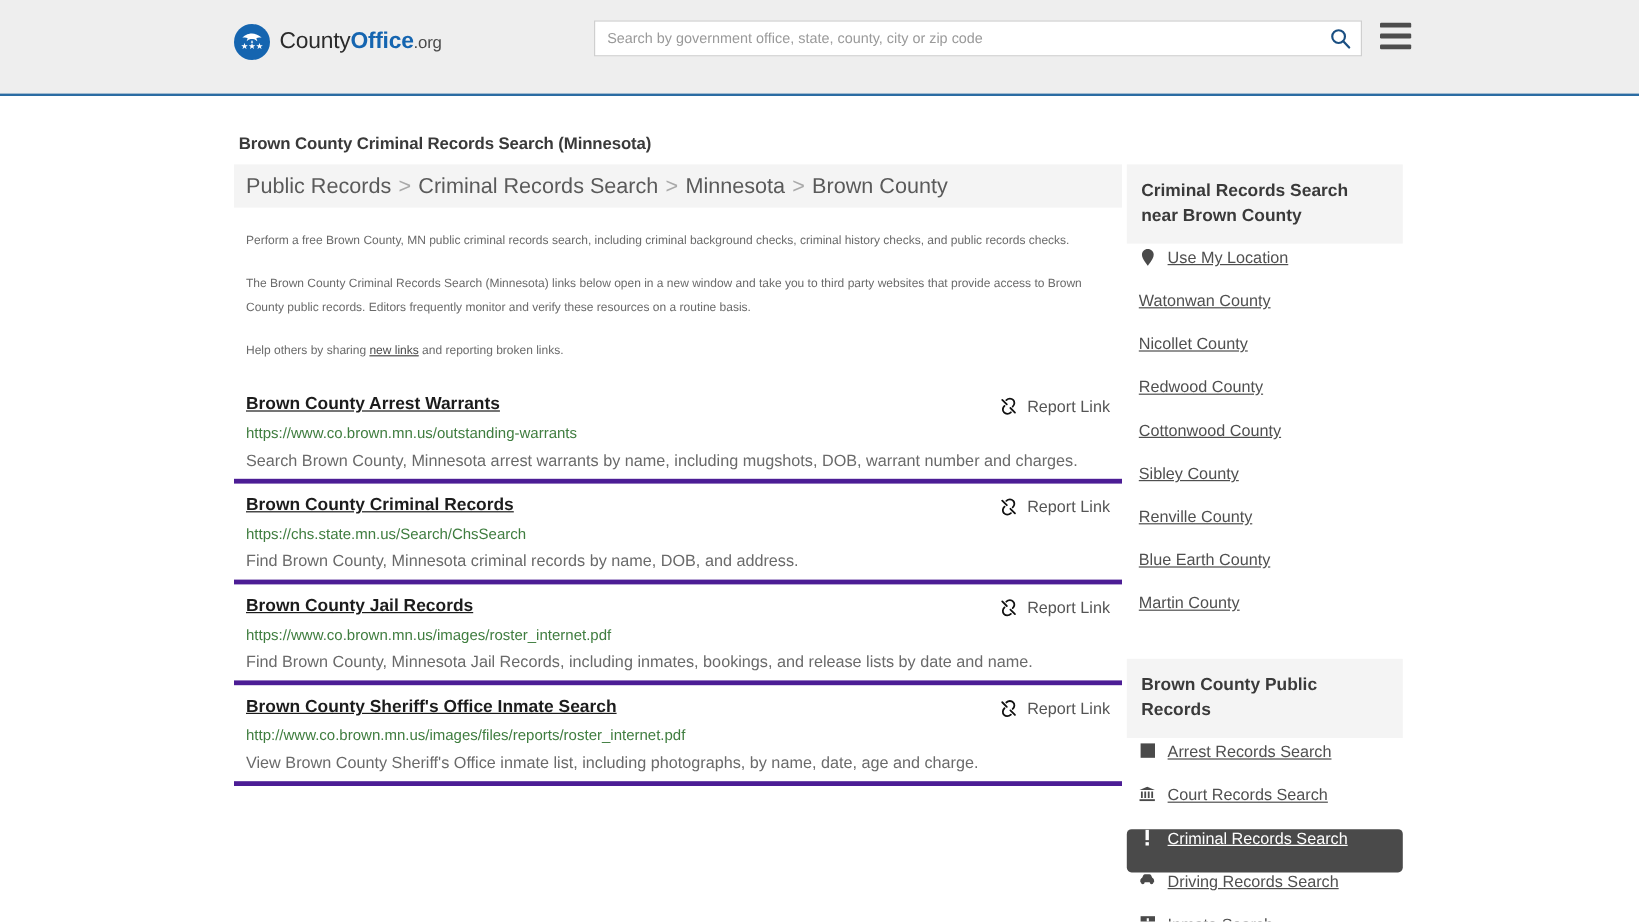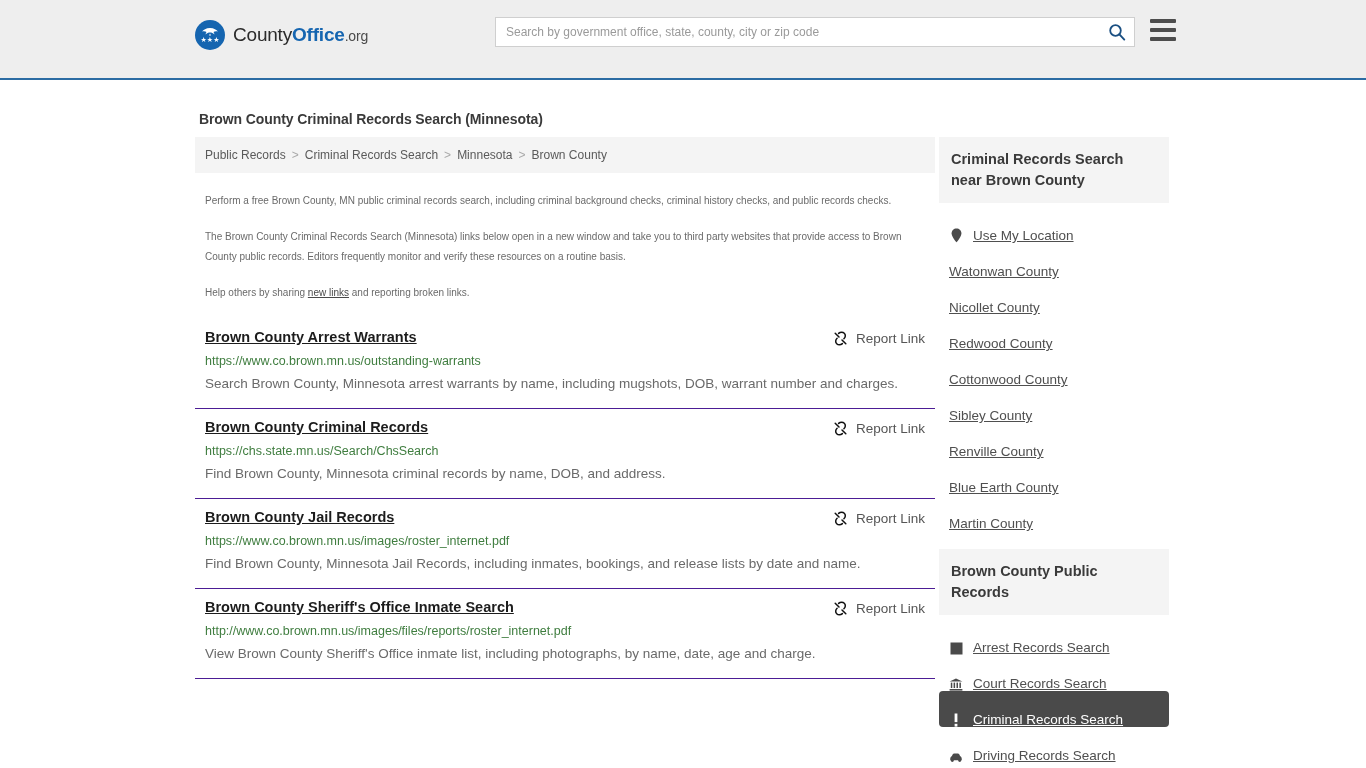--- a/index.html
+++ b/index.html
@@ -106,21 +106,21 @@
     position: absolute;
     left: 195px; top: 57px;
     width: 740px;
   }
   .breadcrumb {
     background: #f4f4f4;
     height: 36px;
     display: flex;
     align-items: center;
     padding-left: 10px;
-    font-size: 12px;
+    font-size: 18px;
     color: #6b6b6b;
   }
   .breadcrumb a {
     color: #5a5a5a;
     text-decoration: none;
   }
   .breadcrumb .sep { margin: 0 6px; color: #a9a9a9; }
 
   .intro {
     padding: 0 10px;
@@ -133,22 +133,22 @@
   }
   .intro p.first { margin-top: 18px; }
   .intro a {
     color: #4a4a4a;
     text-decoration: underline;
     font-weight: normal;
   }
 
   .results { margin-top: 16px; }
   .result {
-    padding: 10px 10px 12px 10px;
-    border-bottom: 1px solid #4c1d95;
+    padding: 10px 10px 3px 10px;
+    border-bottom: 4px solid #4c1d95;
     position: relative;
   }
   .result-head {
     display: flex;
     justify-content: space-between;
     align-items: flex-start;
   }
   .result-title {
     font-size: 14.5px;
     font-weight: bold;
@@ -189,21 +189,21 @@
     background: #f4f4f4;
     padding: 12px 12px;
     font-size: 14.5px;
     font-weight: bold;
     color: #3a3a3a;
     line-height: 21px;
   }
   .panel-list { padding: 4px 0 8px 0; }
   .panel-list .row {
     display: flex;
-    align-items: flex-end;
+    align-items: flex-start;
     gap: 10px;
     height: 36px;
     padding: 0 10px;
     border-radius: 4px;
   }
   .panel-list .row.active {
     background: #4a4a4a;
   }
   .panel-list .row.active .row-label { color: #ffffff; }
   .panel-list .row.active .row-icon { color: #ffffff; }

